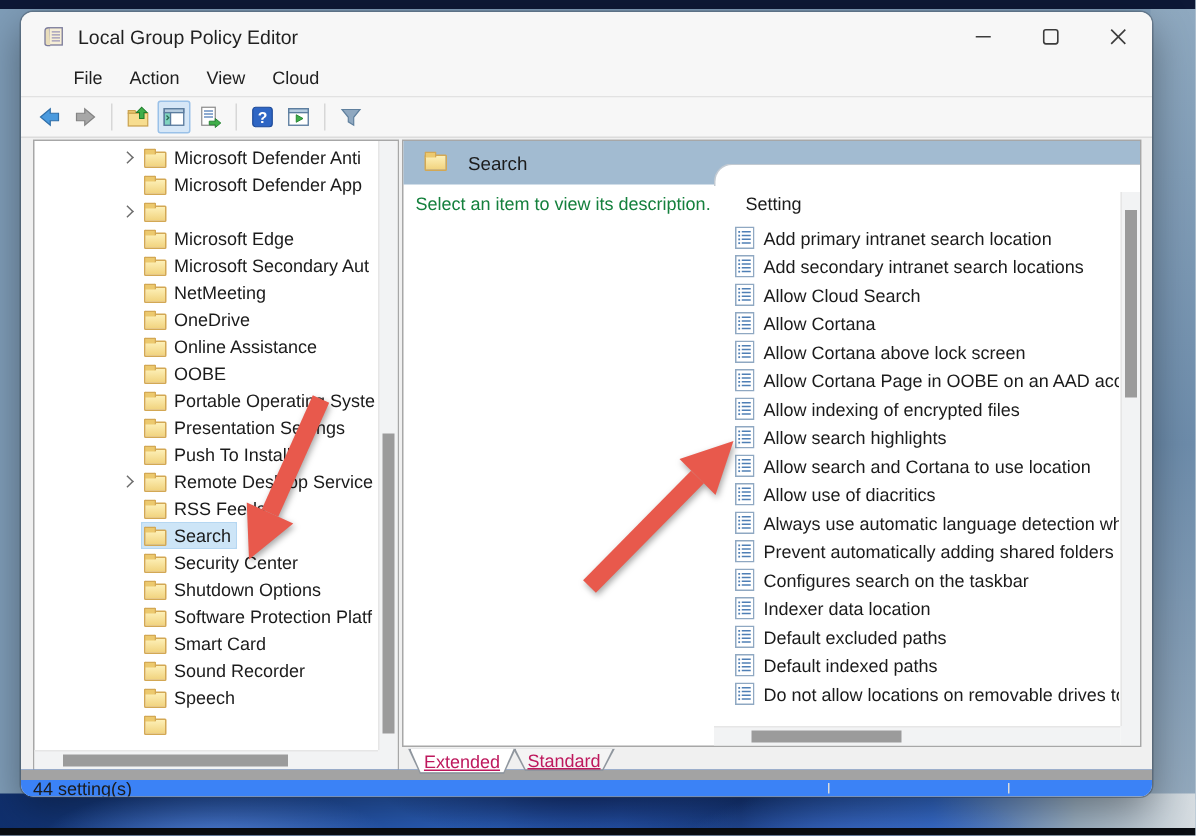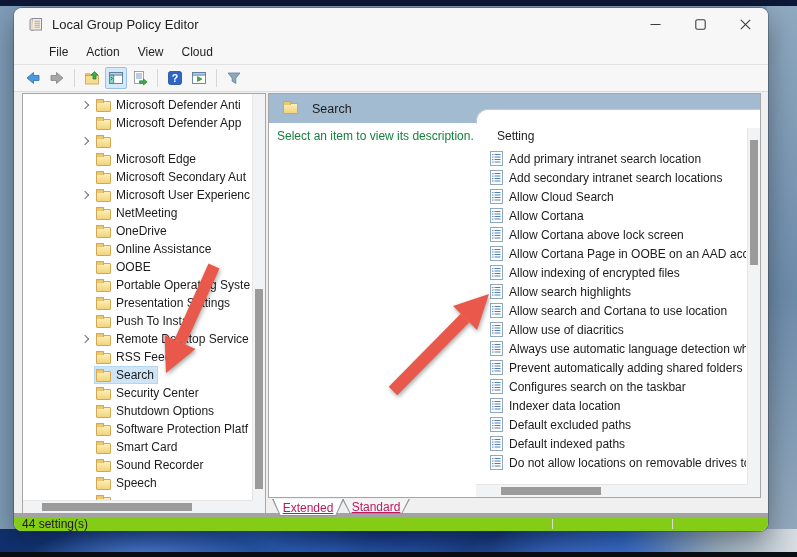--- a/index.html
+++ b/index.html
@@ -91,22 +91,22 @@
     clip-path:polygon(0 0,100% 0,calc(100% - 8px) 100%,8px 100%); }
   .tab-inner { position:absolute; inset:0 1.5px 1px 1.5px; background:#fff;
     clip-path:polygon(0 0,100% 0,calc(100% - 7px) 100%,7px 100%); }
   .tab-label { position:relative; height:100%; display:flex; align-items:center; justify-content:center;
     font-size:12px; color:#be185d;text-decoration:underline; }
   .tab.active { width:72px; height:17px; z-index:2; }
   .tab.inactive { width:68px; height:15px; margin-left:-2px; z-index:1; }
   .tab.inactive .tab-inner { background:#f4f4f4; }
 
   
-  .statusbar { position:absolute; left:0; right:0; bottom:0; height:18px; background:#84cc16;
-    border-top:4px solid #a3a3a3; display:flex; align-items:center; }
+  .statusbar { position:absolute; left:0; right:0; bottom:0; height:18px; background:#3b82f6;
+    border-top:7px solid #a3a3a3; display:flex; align-items:center; }
   .status-text { font-size:12px; color:#1b1b1b; margin-left:8px; }
   .status-sep { position:absolute; top:2px; bottom:2px; width:1px; background:#dcdcdc; }
 
   
   .arrows { position:absolute; inset:0; z-index:50; pointer-events:none; }
 </style>
 </head>
 <body>
 
 <div class="bg-top-dark"></div>
@@ -260,27 +260,20 @@
           </div>
 
           <div class="tree-row">
             <span class="expander"></span>
             <span class="row-core">
               <span class="folder"></span>
               <span class="tlabel">Microsoft Secondary Aut</span>
             </span>
           </div>
 
-          <div class="tree-row expandable">
-            <span class="expander"></span>
-            <span class="row-core">
-              <span class="folder"></span>
-              <span class="tlabel">Microsoft User Experienc</span>
-            </span>
-          </div>
 
           <div class="tree-row">
             <span class="expander"></span>
             <span class="row-core">
               <span class="folder"></span>
               <span class="tlabel">NetMeeting</span>
             </span>
           </div>
 
           <div class="tree-row">

